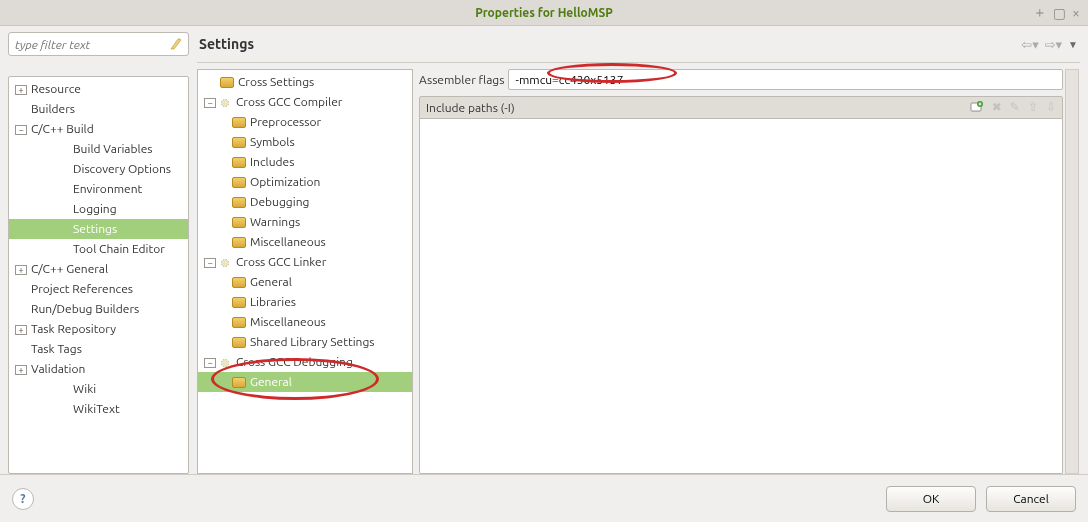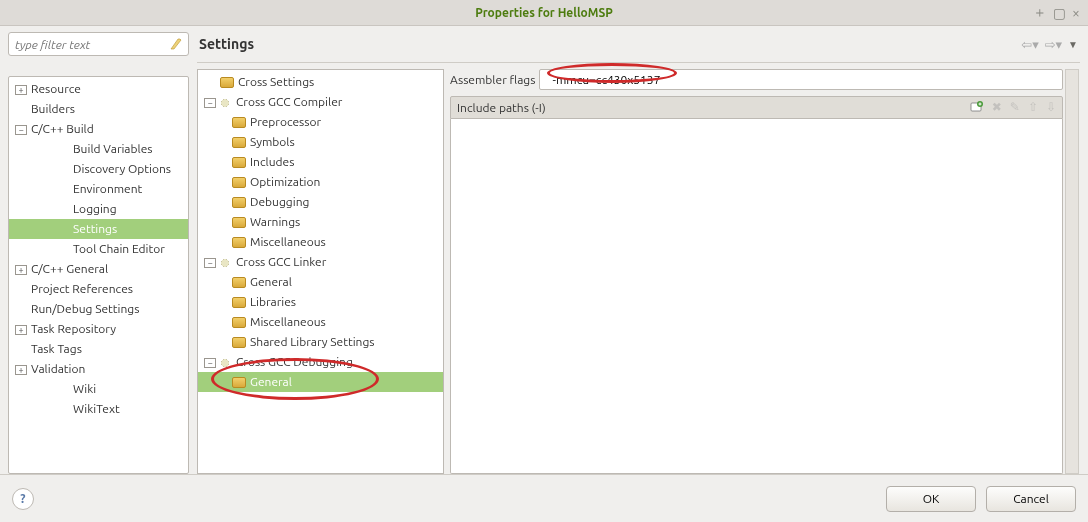--- a/index.html
+++ b/index.html
@@ -154,21 +154,21 @@
   }
 
   .panel {
     flex: 1;
     display: flex;
     gap: 0;
     margin-right: 1px;
     position: relative;
   }
   .tool-tree {
-    width: 247px;
+    width: 216px;
     border: 1px solid #bdb9b3;
     background: #fff;
     overflow: auto;
     padding: 2px 0;
   }
   .tool-tree ul { list-style: none; margin:0; padding:0; }
   .tool-tree li {
     line-height: 20px;
     padding: 0 6px;
     white-space: nowrap;
@@ -226,21 +226,21 @@
     gap: 4px;
   }
   .row-flags label {
     flex: 0 0 auto;
     color: #333;
   }
   .row-flags input {
     flex: 1;
     height: 21px;
     border: 1px solid #bdb9b3;
-    padding: 1px 12px;
+    padding: 1px 6px;
     font-family: inherit;
     font-size: 12px;
     background: #fff;
     border-radius: 2px;
   }
   .include-box {
     border: 1px solid #bdb9b3;
     background: #e0ddd7;
     height: 23px;
     display: flex;
@@ -341,21 +341,21 @@
         <li class="no-twist"><span>Builders</span></li>
         <li><span class="twist">−</span><span>C/C++ Build</span></li>
         <li class="indent2 no-twist"><span>Build Variables</span></li>
         <li class="indent2 no-twist"><span>Discovery Options</span></li>
         <li class="indent2 no-twist"><span>Environment</span></li>
         <li class="indent2 no-twist"><span>Logging</span></li>
         <li class="indent2 no-twist selected"><span>Settings</span></li>
         <li class="indent2 no-twist"><span>Tool Chain Editor</span></li>
         <li><span class="twist">+</span><span>C/C++ General</span></li>
         <li class="no-twist"><span>Project References</span></li>
-        <li class="no-twist"><span>Run/Debug Settings</span></li>
+        <li class="no-twist"><span>Run/Debug Builders</span></li>
         <li><span class="twist">+</span><span>Task Repository</span></li>
         <li class="no-twist"><span>Task Tags</span></li>
         <li><span class="twist">+</span><span>Validation</span></li>
         <li class="indent2 no-twist"><span>Wiki</span></li>
         <li class="indent2 no-twist"><span>WikiText</span></li>
       </ul>
     </div>
   </div>
 
   <div class="right">

